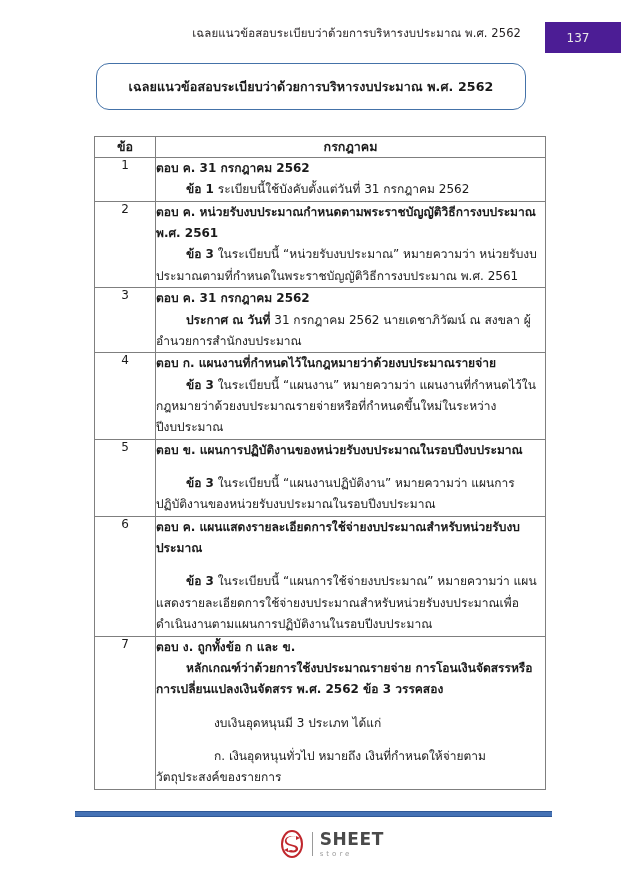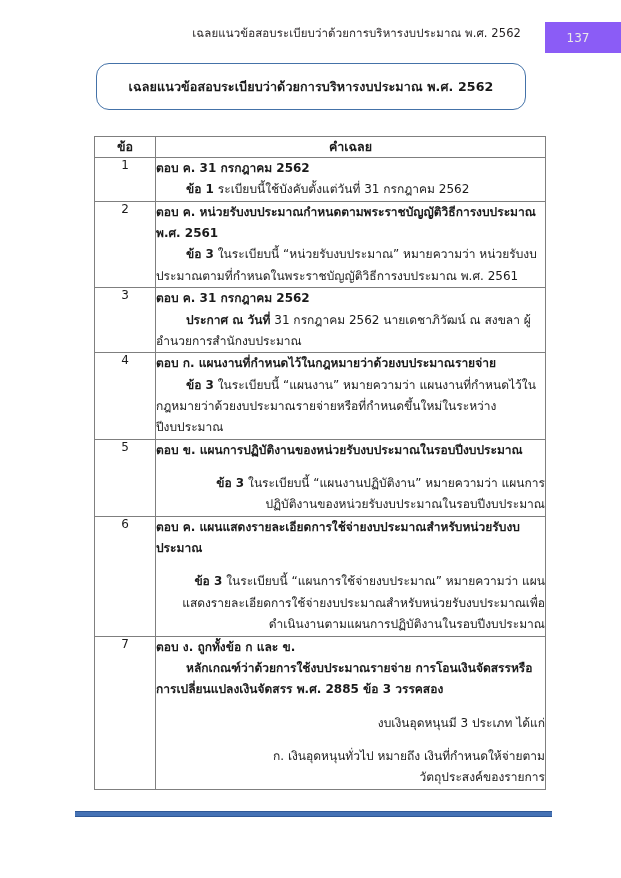--- a/index.html
+++ b/index.html
@@ -25,21 +25,21 @@
     font-size: 11.5px;
     color: #231f20;
     letter-spacing: 0.1px;
     line-height: 1.3;
     padding-right: 24px;
   }
   .page-number-badge {
     position: absolute;
     left: 545px; top: 22px;
     width: 76px; height: 31px;
-    background: #8b5cf6;
+    background: #4c1d95;
     color: #e9e9e9;
     font-size: 12px;
     display: flex;
     align-items: center;
     justify-content: center;
     padding-right: 10px;
   }
 
   
   .title-box {
@@ -91,21 +91,21 @@
   }
   .ans-cell {
     padding: 6px 8px 7px 7px;
     font-size: 12px;
     color: #1a1a1a;
     line-height: 1.78;
   }
   .ans-cell p { margin: 0; }
   .ans-cell p.indent { text-indent: 30px; }
   .ans-cell p.indent2 { text-indent: 58px; }
-  .ans-cell p.gap { margin-top: 12px; text-align: right; }
+  .ans-cell p.gap { margin-top: 12px; }
   .bold { font-weight: bold; }
 
   
   .footer-rule {
     position: absolute;
     left: 75px; top: 811px;
     width: 477px; height: 6px;
     background: #4572b5;
     border-top: 1px solid #2f5896;
     border-bottom: 1px solid #2f5896;
@@ -151,21 +151,21 @@
   </div>
 
   <table class="answer-table">
     <colgroup>
       <col class="col-no">
       <col class="col-ans">
     </colgroup>
     <thead>
       <tr>
         <th class="th-cell">ข้อ</th>
-        <th class="th-cell">คำเฉลย</th>
+        <th class="th-cell">กรกฎาคม</th>
       </tr>
     </thead>
     <tbody id="table-body">
         <tr>
           <td class="no-cell">1</td>
           <td class="ans-cell">
             <p class=""><span class="bold">ตอบ ค. 31 กรกฎาคม 2562</span></p>
             <p class="indent"><span class="bold">ข้อ 1</span><span> ระเบียบนี้ใช้บังคับตั้งแต่วันที่ 31 กรกฎาคม 2562</span></p>
           </td>
         </tr>
@@ -201,24 +201,38 @@
           <td class="no-cell">6</td>
           <td class="ans-cell">
             <p class=""><span class="bold">ตอบ ค. แผนแสดงรายละเอียดการใช้จ่ายงบประมาณสำหรับหน่วยรับงบประมาณ</span></p>
             <p class="indent gap"><span class="bold">ข้อ 3</span><span> ในระเบียบนี้ “แผนการใช้จ่ายงบประมาณ” หมายความว่า แผนแสดงรายละเอียดการใช้จ่ายงบประมาณสำหรับหน่วยรับงบประมาณเพื่อดำเนินงานตามแผนการปฏิบัติงานในรอบปีงบประมาณ</span></p>
           </td>
         </tr>
         <tr>
           <td class="no-cell">7</td>
           <td class="ans-cell">
             <p class=""><span class="bold">ตอบ ง. ถูกทั้งข้อ ก และ ข.</span></p>
-            <p class="indent"><span class="bold">หลักเกณฑ์ว่าด้วยการใช้งบประมาณรายจ่าย การโอนเงินจัดสรรหรือการเปลี่ยนแปลงเงินจัดสรร พ.ศ. 2885 ข้อ 3 วรรคสอง</span></p>
+            <p class="indent"><span class="bold">หลักเกณฑ์ว่าด้วยการใช้งบประมาณรายจ่าย การโอนเงินจัดสรรหรือการเปลี่ยนแปลงเงินจัดสรร พ.ศ. 2562 ข้อ 3 วรรคสอง</span></p>
             <p class="indent2 gap"><span>งบเงินอุดหนุนมี 3 ประเภท ได้แก่</span></p>
             <p class="indent2 gap"><span>ก. เงินอุดหนุนทั่วไป หมายถึง เงินที่กำหนดให้จ่ายตามวัตถุประสงค์ของรายการ</span></p>
           </td>
         </tr>
       </tbody>
   </table>
 
   <div class="footer-rule"></div>
 
+  <div class="footer-logo">
+    <svg class="logo-mark" viewBox="0 0 64 64">
+      <ellipse cx="32" cy="32" rx="20" ry="26" fill="none" stroke="#c0272d" stroke-width="4"></ellipse>
+      <path d="M42 18 C30 14, 18 20, 22 28 C25 34, 42 32, 44 40 C46 49, 32 52, 22 46
+               L30 44 C36 46, 41 44, 39 40 C37 35, 20 37, 18 28 C16 18, 30 13, 42 18 Z" fill="#c0272d"></path>
+      <path d="M40 16 L48 20 L40 24 Z" fill="#c0272d"></path>
+      <path d="M24 48 L16 44 L24 40 Z" fill="#c0272d"></path>
+    </svg>
+    <div class="logo-divider"></div>
+    <div class="logo-words">
+      <span class="logo-sheet">SHEET</span>
+      <span class="logo-store">store</span>
+    </div>
+  </div>
 
 </div>
 
 </body></html>

